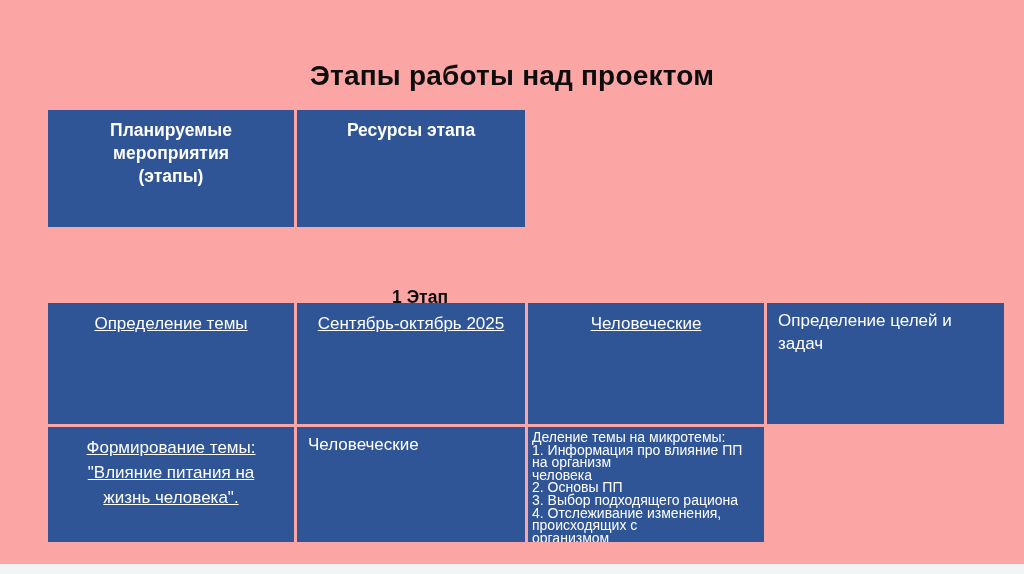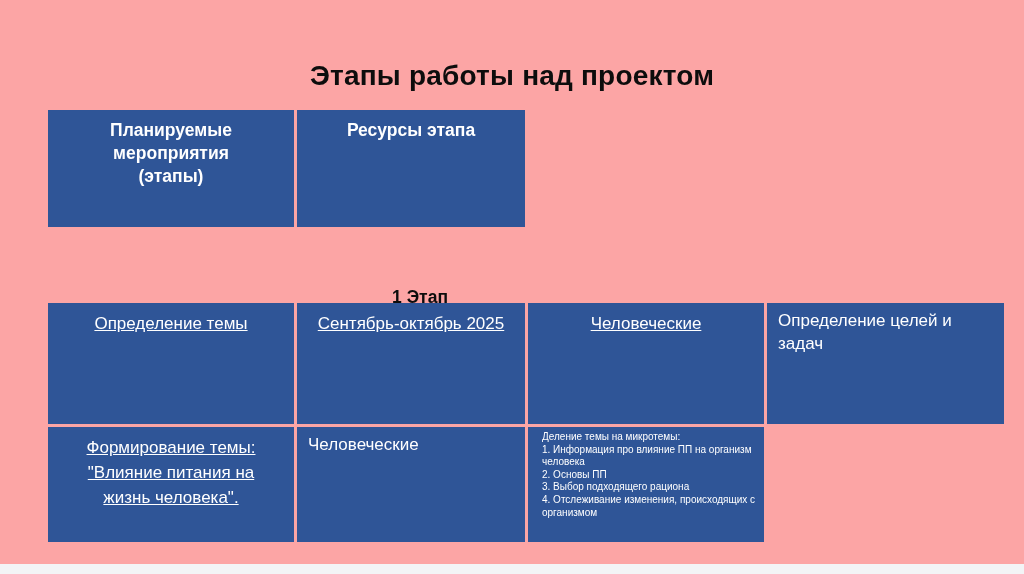--- a/index.html
+++ b/index.html
@@ -55,23 +55,23 @@
     padding: 8px 10px 0 10px;
     text-decoration: underline;
   }
   .r2 {
     font-size: 17px;
     line-height: 23px;
     text-align: left;
     padding: 6px 10px 0 11px;
   }
   .r2.small {
-    font-size: 10px;
+    font-size: 14px;
     line-height: 12.6px;
-    padding: 4px 6px 0 14px;
+    padding: 4px 6px 0 4px;
   }
   .stage {
     position: absolute;
     top: 256px; left: 0; width: 840px;
     text-align: center;
     color: #0d0d0d;
     font-weight: bold;
     font-size: 17.5px;
     line-height: 22.5px;
     margin-top: 30px;

